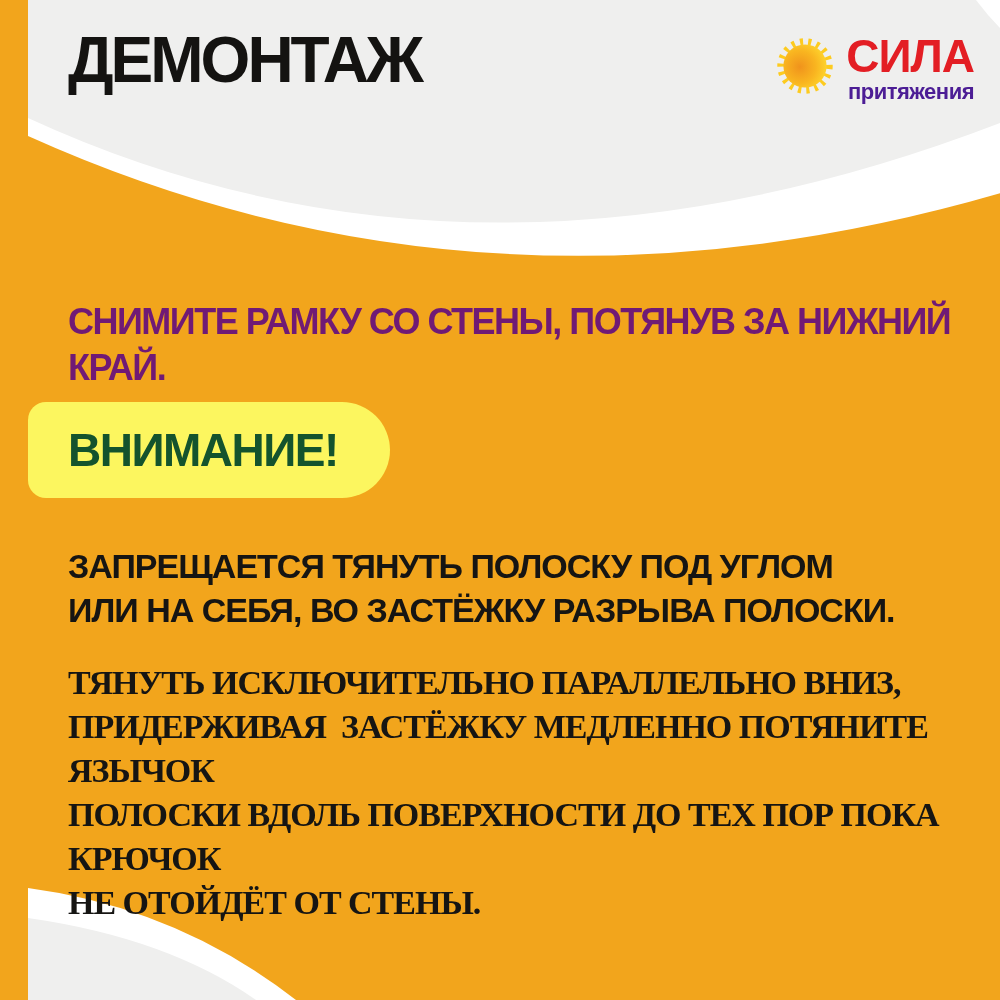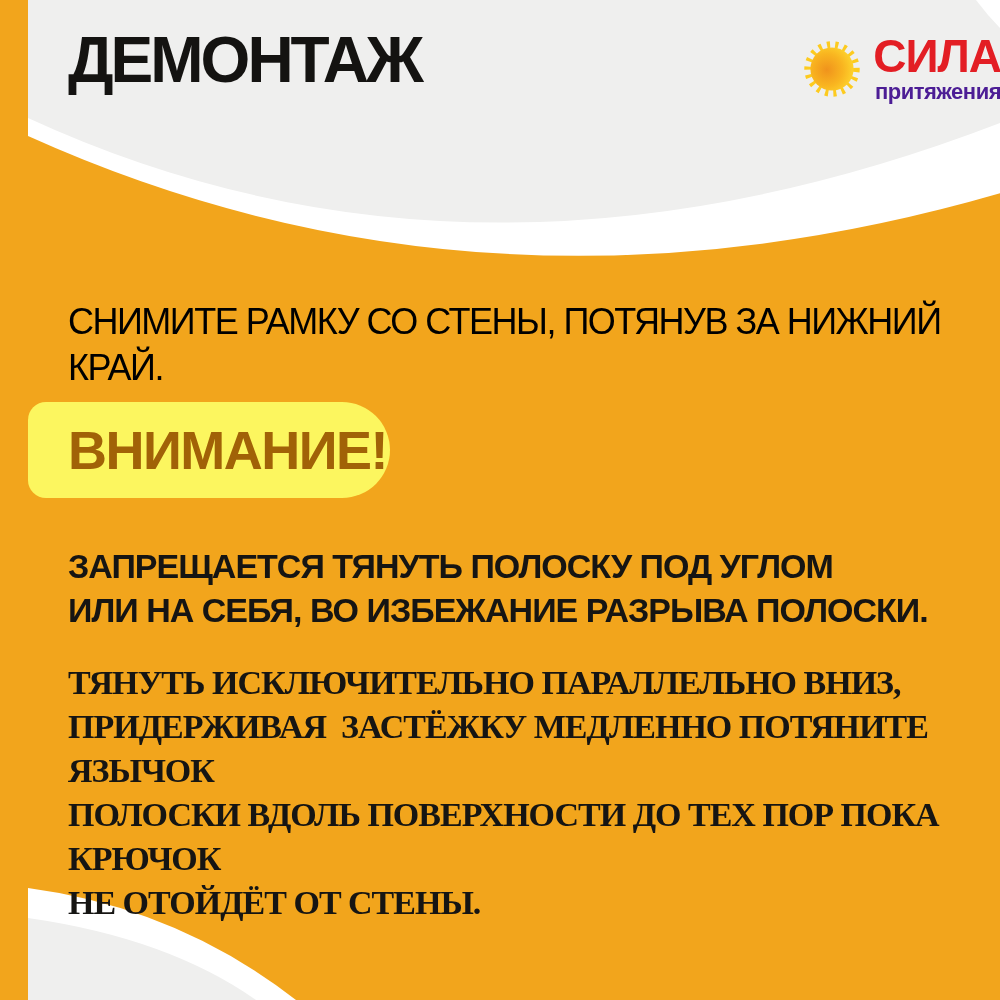--- a/index.html
+++ b/index.html
@@ -21,57 +21,57 @@
   }
   .title {
     position: absolute; left: 40px; top: 28px;
     margin: 0;
     font-size: 64px; line-height: 64px;
     font-weight: 700; letter-spacing: -3px;
     color: #141311;
     white-space: nowrap;
   }
   .logo {
-    position: absolute; top: 34px; right: 27px;
-    display: flex; align-items: center;
+    position: absolute; top: 34px; right: 54px;
+    display: flex; align-items: flex-start;
   }
   .sun { display: block; margin-right: 10px; margin-top: 1px; }
   .logo-text { text-align: right; }
   .brand-name {
     font-size: 46px; line-height: 44px;
     font-weight: 800; letter-spacing: -1px;
     color: #E31E24;
   }
   .brand-tagline {
     font-size: 22px; line-height: 22px;
     font-weight: 700; letter-spacing: -0.5px;
     color: #4c1d95;
     margin-top: 3px;
   }
   .headline {
     position: absolute; left: 40px; top: 299px;
     margin: 0; width: 930px;
     font-size: 36px; line-height: 46px;
-    font-weight: 400; letter-spacing: -1.5px;
-    color: #000000;
+    font-weight: 700; letter-spacing: -1.5px;
+    color: #701a75;
     white-space: pre-wrap;
   }
   .badge {
     position: absolute; left: 0; top: 402px;
     height: 96px; width: 322px;
     padding-left: 40px;
     background: #FCF65F;
     border-radius: 18px 48px 48px 18px;
     display: flex; align-items: center;
     box-sizing: content-box;
   }
   .badge span {
-    font-size: 54px;
+    font-size: 46px;
     font-weight: 700; letter-spacing: -1.5px;
-    color: #a16207;
+    color: #14532d;
     white-space: nowrap;
   }
   .body-par {
     position: absolute; left: 40px;
     margin: 0; width: 930px;
     font-size: 34px; line-height: 44px;
     font-weight: 700; letter-spacing: -1px;
     color: #161513;
     white-space: pre-wrap;
   }
@@ -118,19 +118,19 @@
     </div>
   </div>
 
   <p class="headline">СНИМИТЕ РАМКУ СО СТЕНЫ, ПОТЯНУВ ЗА НИЖНИЙ КРАЙ.</p>
 
   <div class="badge">
     <span>ВНИМАНИЕ!</span>
   </div>
 
   <p class="body-par p1">ЗАПРЕЩАЕТСЯ ТЯНУТЬ ПОЛОСКУ ПОД УГЛОМ
-ИЛИ НА СЕБЯ, ВО ИЗБЕЖАНИЕ РАЗРЫВА ПОЛОСКИ.</p>
+ИЛИ НА СЕБЯ, ВО ЗАСТЁЖКУ РАЗРЫВА ПОЛОСКИ.</p>
   <p class="body-par p2">ТЯНУТЬ ИСКЛЮЧИТЕЛЬНО ПАРАЛЛЕЛЬНО ВНИЗ,
 ПРИДЕРЖИВАЯ  ЗАСТЁЖКУ МЕДЛЕННО ПОТЯНИТЕ ЯЗЫЧОК
 ПОЛОСКИ ВДОЛЬ ПОВЕРХНОСТИ ДО ТЕХ ПОР ПОКА КРЮЧОК
 НЕ ОТОЙДЁТ ОТ СТЕНЫ.</p>
 
 </div>
 
 </body></html>

